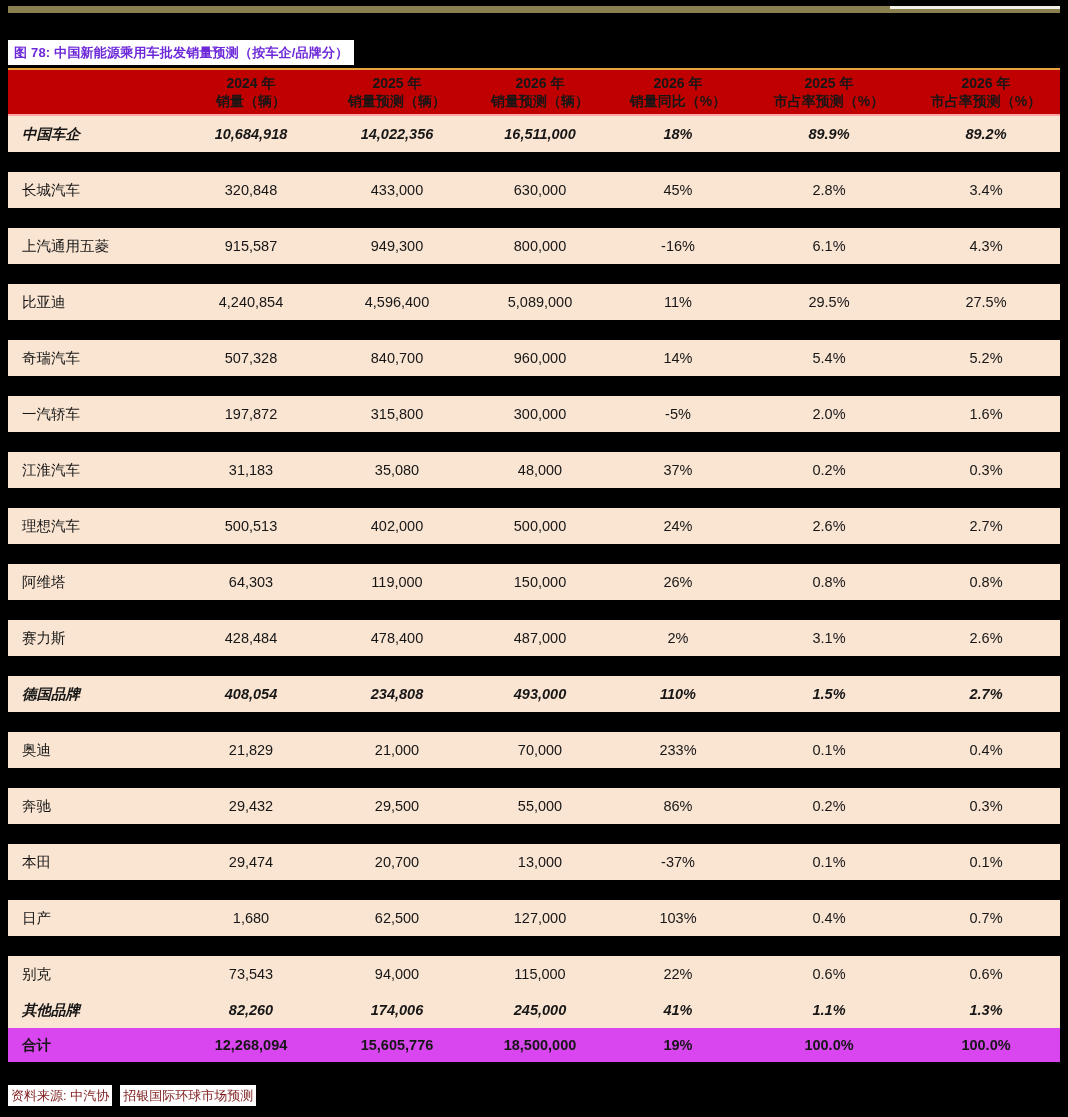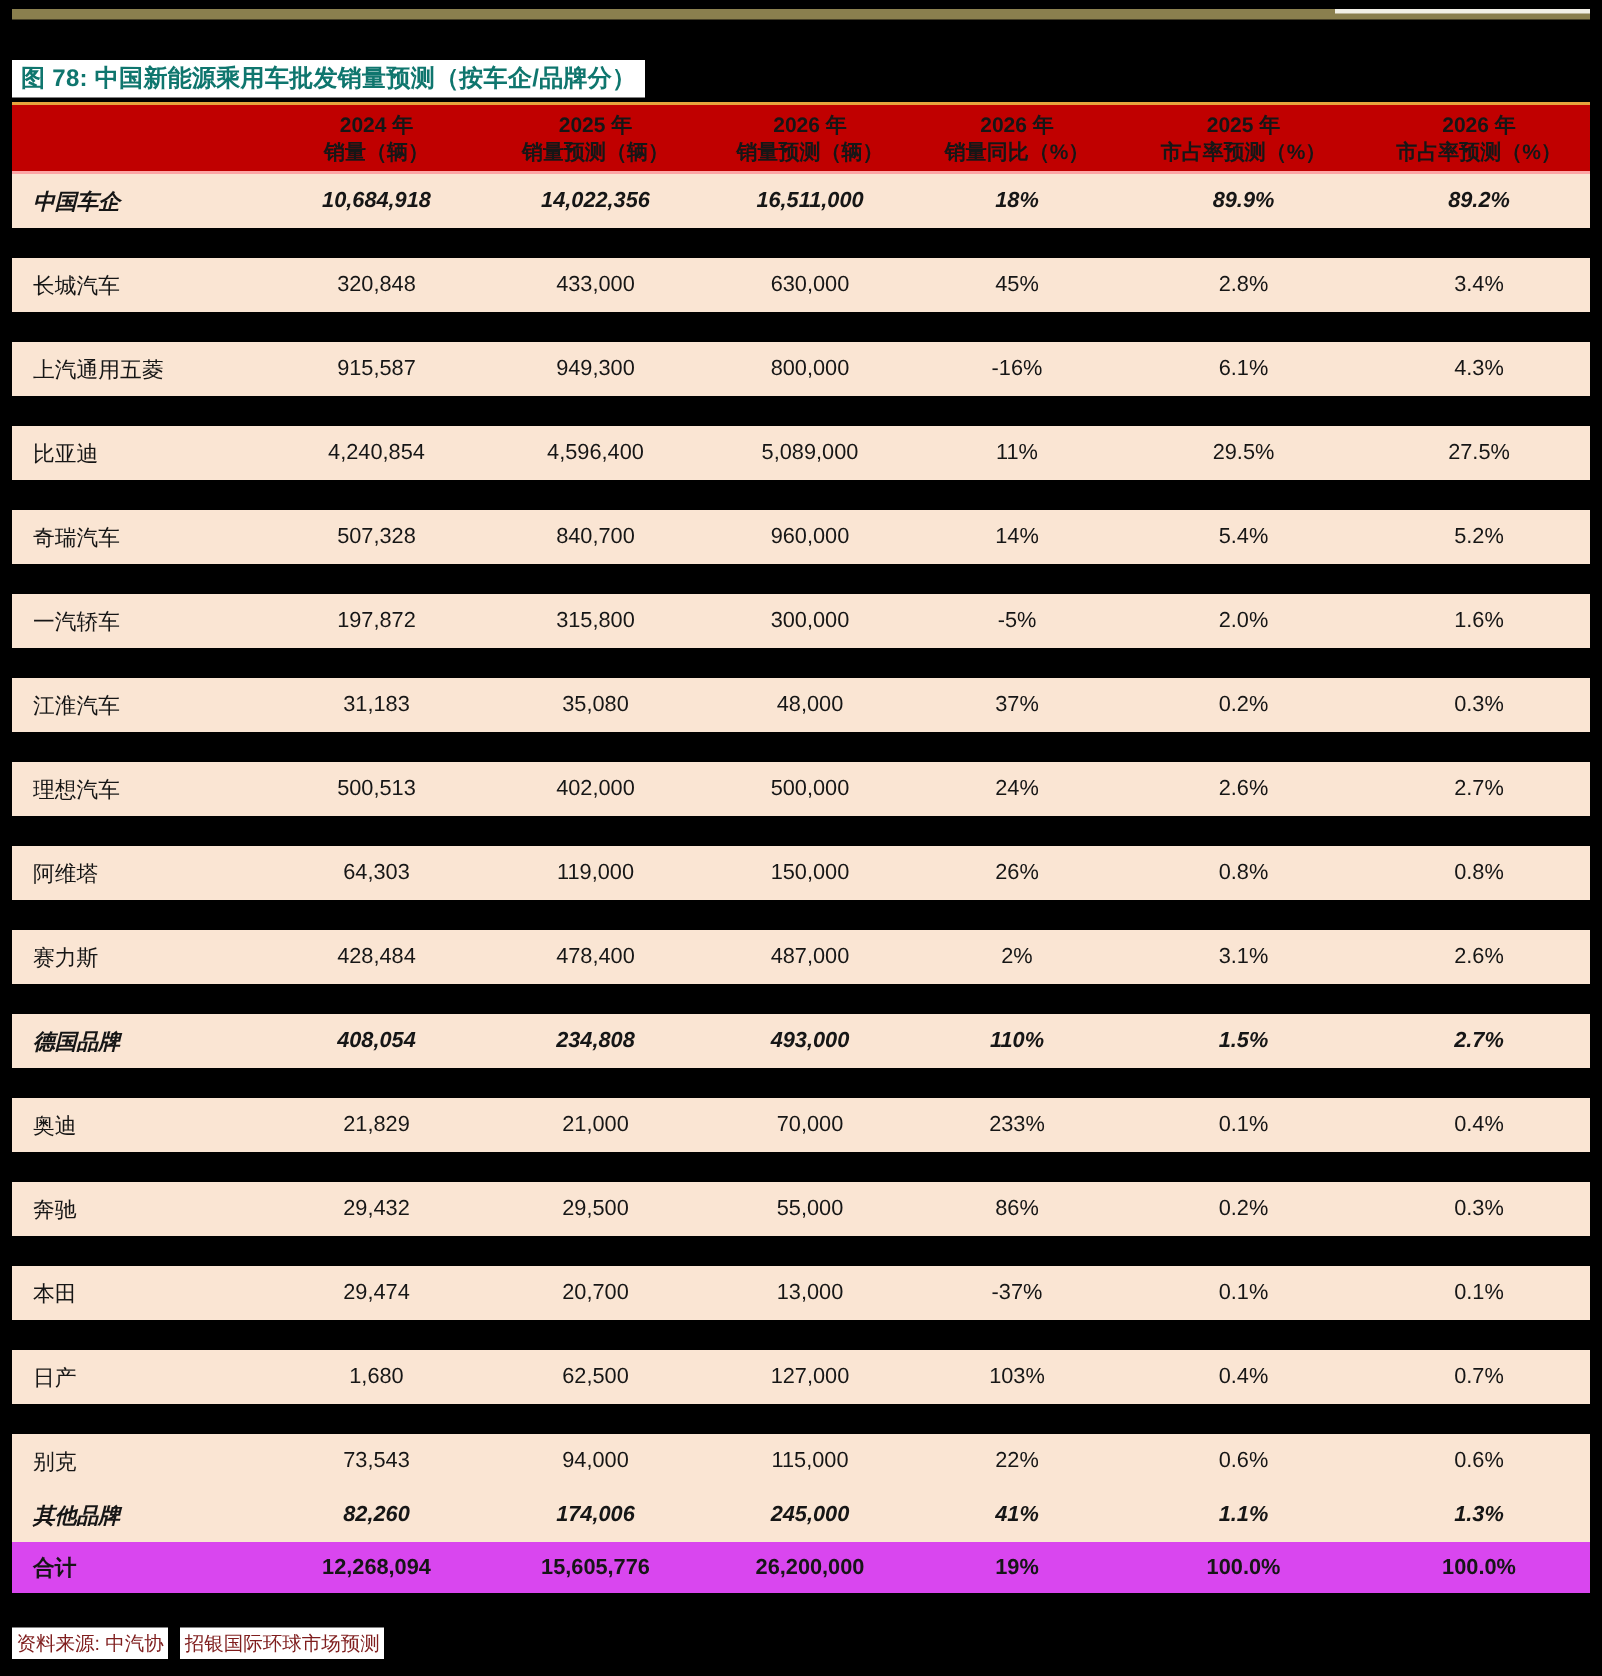--- a/index.html
+++ b/index.html
@@ -33,22 +33,22 @@
     background: #f2f0e6;
   }
 
   
   #fig-title {
     position: absolute;
     left: 8px;
     top: 40px;
     height: 25px;
     background: #ffffff;
-    color: #0f766e;
-    font-size: 16px;
+    color: #6d28d9;
+    font-size: 13px;
     font-weight: bold;
     line-height: 25px;
     padding: 0 6px 0 6px;
     white-space: nowrap;
     letter-spacing: 0.2px;
   }
 
   
   #table {
     position: absolute;
@@ -348,21 +348,21 @@
         <div class="cell c-num2">174,006</div>
         <div class="cell c-num3">245,000</div>
         <div class="cell c-pct">41%</div>
         <div class="cell c-shr">1.1%</div>
         <div class="cell c-shr2">1.3%</div>
       </div>
       <div class="row data total">
         <div class="cell c-name">合计</div>
         <div class="cell c-num">12,268,094</div>
         <div class="cell c-num2">15,605,776</div>
-        <div class="cell c-num3">26,200,000</div>
+        <div class="cell c-num3">18,500,000</div>
         <div class="cell c-pct">19%</div>
         <div class="cell c-shr">100.0%</div>
         <div class="cell c-shr2">100.0%</div>
       </div>
     </div>
 </div>
 
 <div id="source">
   <div class="seg">资料来源: 中汽协</div>
   <div class="sep-space"></div>

